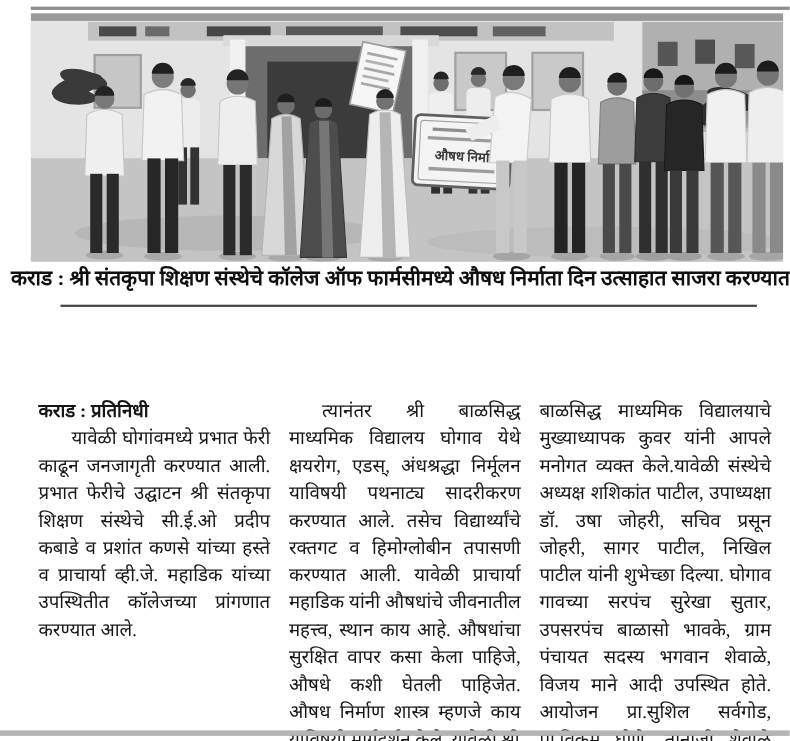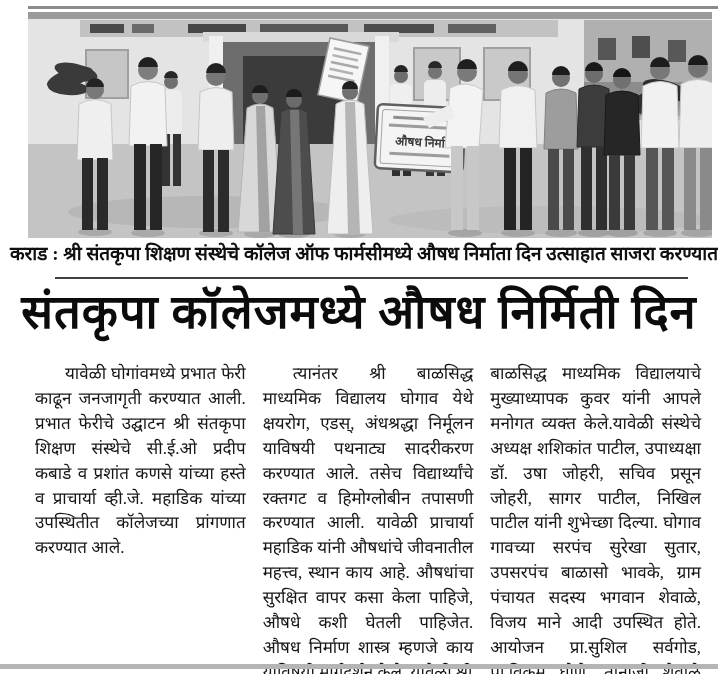--- a/index.html
+++ b/index.html
@@ -260,24 +260,24 @@
             <rect x="2" y="136" width="12" height="82" fill="#8a8a8a"></rect>
           </g>
       </g>
     </svg>
   </figure>
 
   <p class="caption">कराड : श्री संतकृपा शिक्षण संस्थेचे कॉलेज ऑफ फार्मसीमध्ये औषध निर्माता दिन उत्साहात साजरा करण्यात आला.</p>
 
   <div class="caption-rule"></div>
 
-  <h1 class="headline">संतकृपा कॉलेजमध्ये औषध निर्मिती दिन</h1>
 
   <div class="article">
     <div class="col">
+      <p class="dateline">कराड : प्रतिनिधी</p>
       <p class="indent">यावेळी घोगांवमध्ये प्रभात फेरी काढून जनजागृती करण्यात आली. प्रभात फेरीचे उद्घाटन श्री संतकृपा शिक्षण संस्थेचे सी.ई.ओ प्रदीप कबाडे व प्रशांत कणसे यांच्या हस्ते व प्राचार्या व्ही.जे. महाडिक यांच्या उपस्थितीत कॉलेजच्या प्रांगणात करण्यात आले.</p>
     </div>
     <div class="col">
       <p class="indent">त्यानंतर श्री बाळसिद्ध माध्यमिक विद्यालय घोगाव येथे क्षयरोग, एडस्, अंधश्रद्धा निर्मूलन याविषयी पथनाट्य सादरीकरण करण्यात आले. तसेच विद्यार्थ्यांचे रक्तगट व हिमोग्लोबीन तपासणी करण्यात आली. यावेळी प्राचार्या महाडिक यांनी औषधांचे जीवनातील महत्त्व, स्थान काय आहे. औषधांचा सुरक्षित वापर कसा केला पाहिजे, औषधे कशी घेतली पाहिजेत. औषध निर्माण शास्त्र म्हणजे काय याविषयी मार्गदर्शन केले. यावेळी श्री</p>
     </div>
     <div class="col">
       <p>बाळसिद्ध माध्यमिक विद्यालयाचे मुख्याध्यापक कुवर यांनी आपले मनोगत व्यक्त केले.यावेळी संस्थेचे अध्यक्ष शशिकांत पाटील, उपाध्यक्षा डॉ. उषा जोहरी, सचिव प्रसून जोहरी, सागर पाटील, निखिल पाटील यांनी शुभेच्छा दिल्या. घोगाव गावच्या सरपंच सुरेखा सुतार, उपसरपंच बाळासो भावके, ग्राम पंचायत सदस्य भगवान शेवाळे, विजय माने आदी उपस्थित होते. आयोजन प्रा.सुशिल सर्वगोड, प्रा.विक्रम घोणे, तानाजी शेवाळे यांनी केले.</p>
     </div>
   </div>
 

